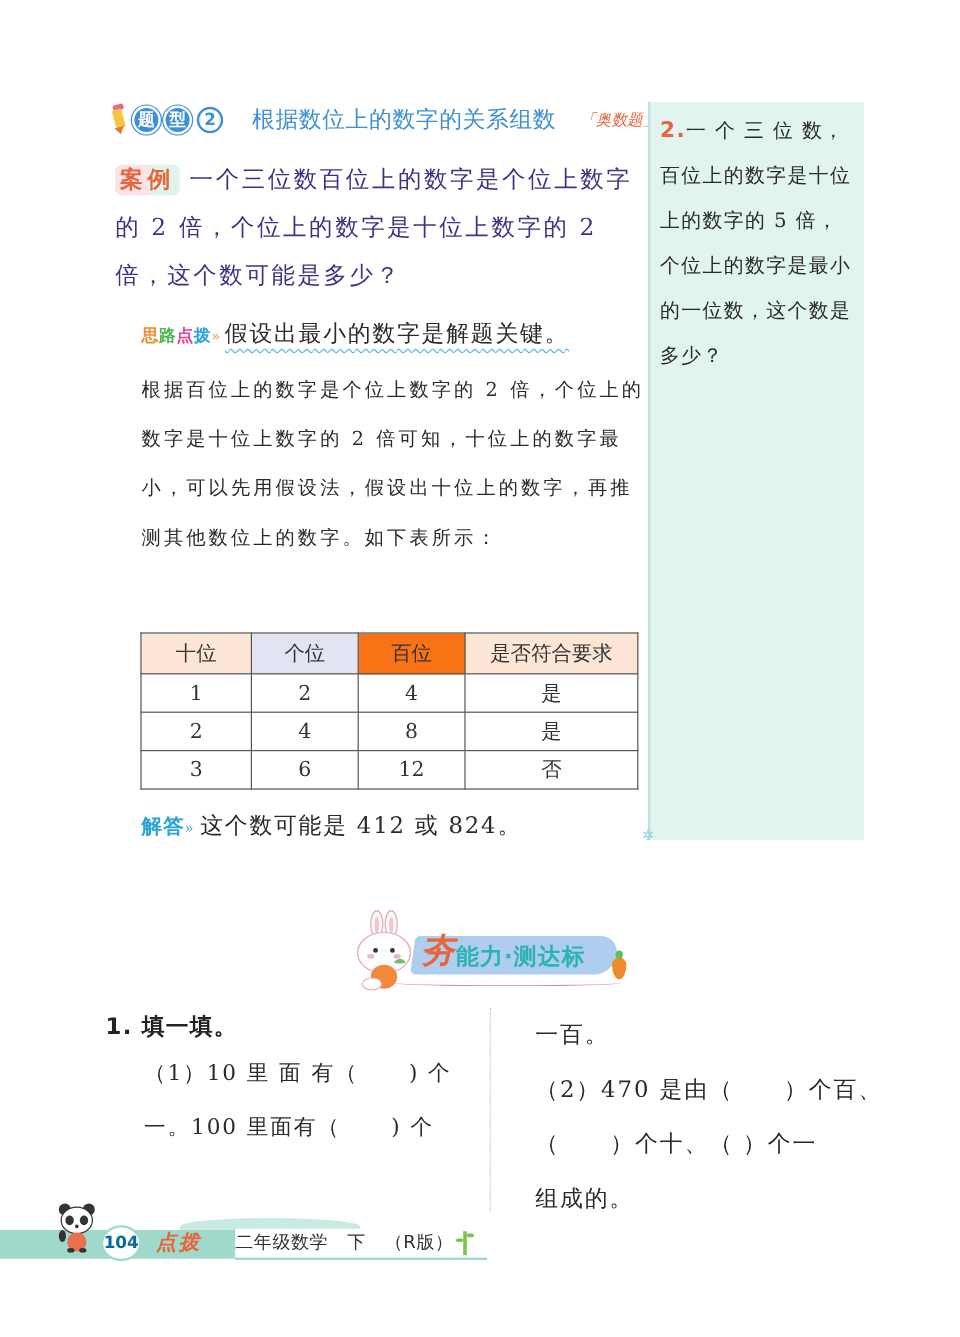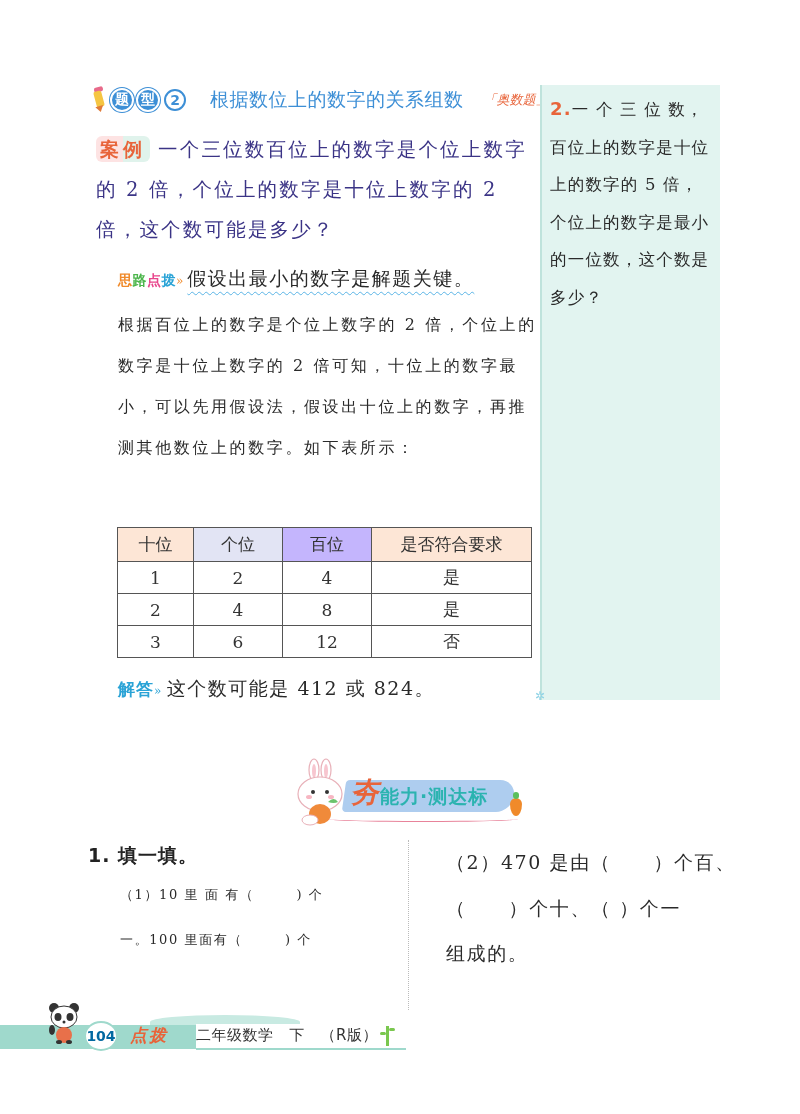--- a/index.html
+++ b/index.html
@@ -30,23 +30,23 @@
   .hint-arrow { color: #f08a2a; font-size: 12px; margin-right: 4px; }
   .hint-text { color: #2a2a2a; letter-spacing: 1.5px; text-decoration: underline wavy #5ab4e6; text-underline-offset: 6px; text-decoration-thickness: 1px; }
 
   .analysis { left: 118px; top: 304px; width: 420px; font-size: 16px; line-height: 41px; color: #2a2a2a; letter-spacing: 2.6px; }
 
   
   .tbl { left: 117px; top: 527px; width: 415px; border-collapse: collapse; font-size: 17px; color: #333; }
   .tbl td, .tbl th { border: 1px solid #555; text-align: center; height: 32px; font-weight: normal; font-family: "DejaVu Sans", sans-serif; }
   .tbl th { height: 34px; font-size: 17px; }
   .tbl td { font-family: "DejaVu Serif", serif; }
-  .tbl .h1 { background: #fde6d6; width: 76px; }
+  .tbl .h1 { background: #fde6d6; width: 92px; }
   .tbl .h2 { background: #e2e4f4; width: 89px; }
-  .tbl .h3 { background: #c4b5fd; width: 89px; }
+  .tbl .h3 { background: #f97316; width: 89px; }
   .tbl .h4 { background: #fde6d6; }
 
   .answer { left: 118px; top: 672px; font-size: 19px; line-height: 32px; letter-spacing: 1.5px; }
   .answer-label { font-family: "DejaVu Sans", sans-serif; color: #2aa3d6; font-weight: bold; font-size: 17px; letter-spacing: 1px; }
   .answer-arrow { color: #2aa3d6; font-size: 12px; margin-right: 4px; }
 
   
   .side-panel { left: 540px; top: 85px; width: 180px; height: 615px; background: #e2f4f0; border-left: 2px solid #bfe3dc; }
   .side-pin-bottom { left: 535px; top: 690px; width: 12px; height: 12px; color: #8fd3e6; font-size: 12px; line-height: 12px; }
   .side-text { left: 550px; top: 90px; width: 166px; font-size: 16.5px; line-height: 37.6px; color: #2a2a2a; letter-spacing: 1.2px; }
@@ -57,21 +57,21 @@
   .bunny { position: absolute; left: 0; top: 0; width: 70px; height: 68px; }
   .banner-bar { position: absolute; left: 56px; top: 22px; width: 170px; height: 32px; background: #aecdef; border-radius: 4px 16px 16px 4px; transform: skewX(-8deg); }
   .banner-icon { position: absolute; left: 62px; top: 16px; color: #e8643a; font-size: 28px; font-weight: bold; font-family: "DejaVu Sans", sans-serif; font-style: italic; }
   .banner-text { position: absolute; left: 92px; top: 26px; color: #2bb3b0; font-weight: bold; font-size: 19px; font-family: "DejaVu Sans", sans-serif; letter-spacing: 1px; }
   .banner-line { position: absolute; left: 40px; top: 58px; width: 190px; height: 6px; border-bottom: 1.5px solid #e8839a; border-radius: 50%; }
   .carrot-small { position: absolute; left: 222px; top: 40px; width: 12px; height: 18px; background: #f08a2a; border-radius: 6px 6px 6px 6px / 6px 6px 12px 12px; }
   .carrot-small::before { content: ""; position: absolute; left: 3px; top: -6px; width: 6px; height: 7px; background: #5cbf5c; border-radius: 3px; }
 
   
   .ex-heading { left: 88px; top: 843px; font-family: "DejaVu Sans", sans-serif; font-size: 19px; font-weight: bold; color: #222; letter-spacing: 1px; }
-  .col-left { left: 120px; top: 872px; width: 282px; font-size: 13px; line-height: 45px; color: #2a2a2a; letter-spacing: 1.6px; }
+  .col-left { left: 120px; top: 872px; width: 282px; font-size: 18px; line-height: 45px; color: #2a2a2a; letter-spacing: 1.6px; }
   .col-divider { left: 408px; top: 840px; width: 0; height: 170px; border-left: 1px dotted #bbbbbb; }
   .col-right { left: 446px; top: 840px; width: 290px; font-size: 19px; line-height: 45.5px; color: #2a2a2a; letter-spacing: 1.6px; }
   .col-right .line { white-space: nowrap; }
   .col-left .line { white-space: nowrap; }
   .blank { display: inline-block; width: 42px; }
 
   
   .footer-band { left: 0; top: 1025px; width: 400px; height: 24px; background: #9fd9cc; border-radius: 0 12px 12px 0; }
   .footer-wave { left: 150px; top: 1015px; width: 150px; height: 14px; background: #c8eae2; border-radius: 50% 50% 0 0; }
   .panda { left: 44px; top: 1002px; width: 40px; height: 42px; }
@@ -174,20 +174,21 @@
 <div class="abs ex-heading">1. 填一填。</div>
 
 <div class="abs col-left">
   <div class="line"><span>（1）10 里 面 有（</span><span class="blank"></span><span>)  个</span></div>
   <div class="line"><span>一。100 里面有（</span><span class="blank"></span><span>)  个</span></div>
 </div>
 
 <div class="abs col-divider"></div>
 
 <div class="abs col-right">
+  <div class="line"><span>一百。</span></div>
   <div class="line"><span>（2）470 是由（</span><span class="blank"></span><span>）个百、</span></div>
   <div class="line"><span>（</span><span class="blank"></span><span>）个十、（        ）个一</span></div>
   <div class="line"><span>组成的。</span></div>
 </div>
 
 <div class="abs footer-wave"></div>
 <div class="abs footer-band"></div>
 <div class="abs footer-white"></div>
 <svg class="abs panda" viewBox="0 0 40 42">
   <circle cx="10" cy="6" r="5" fill="#333"></circle>

